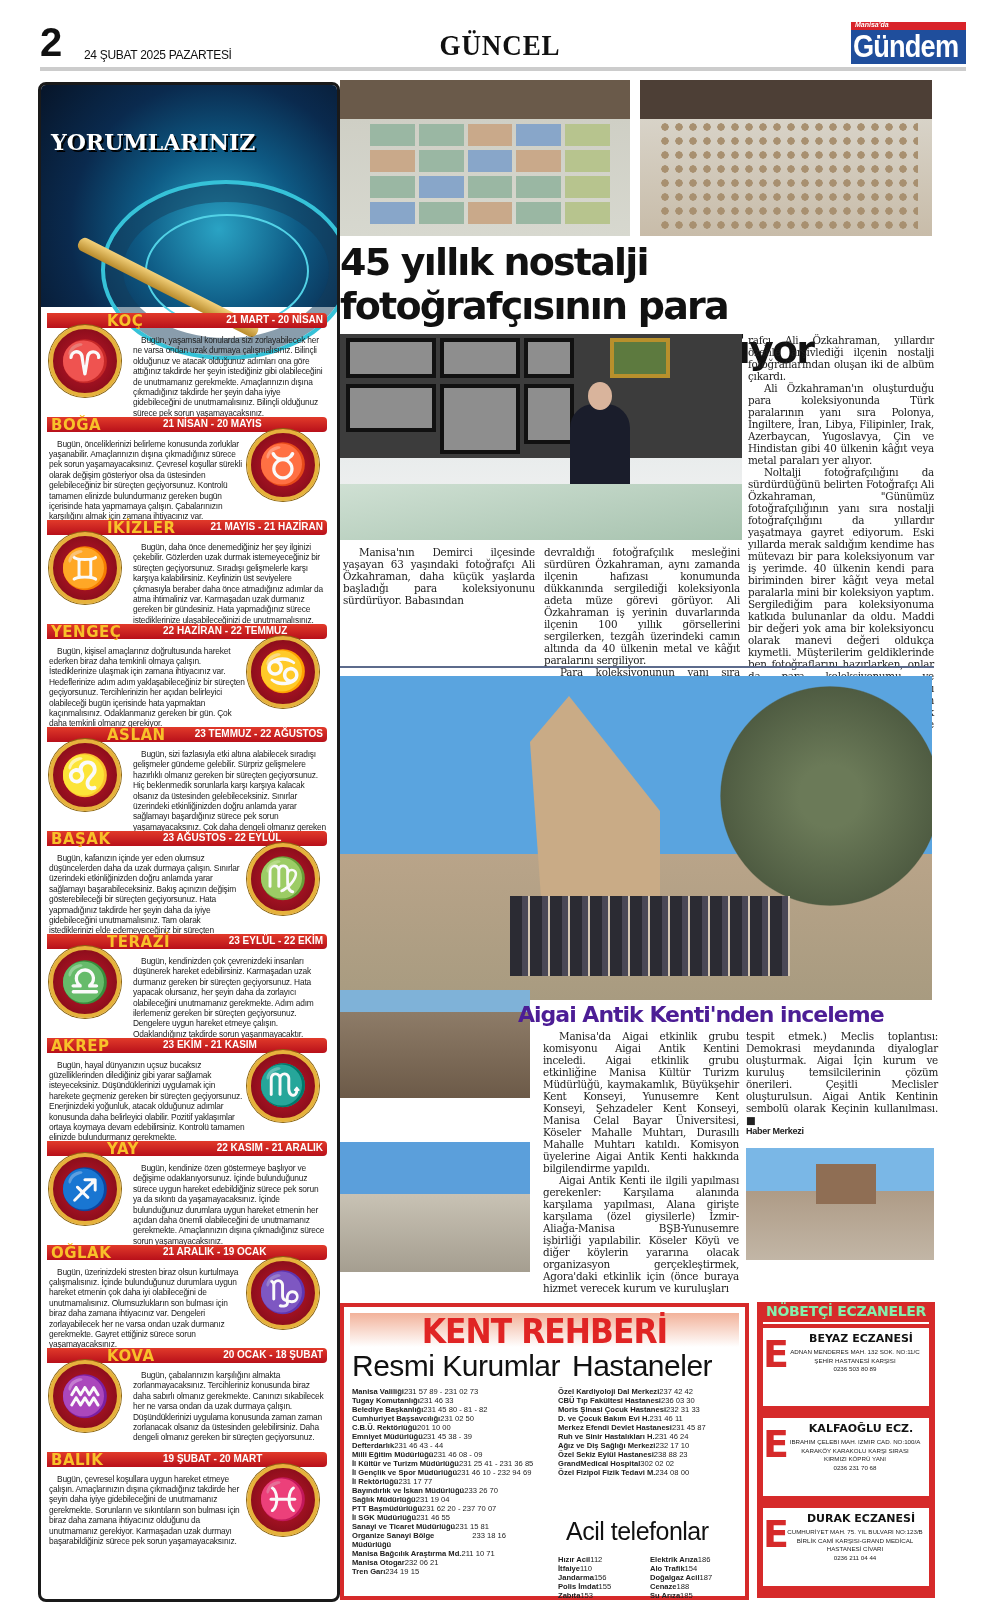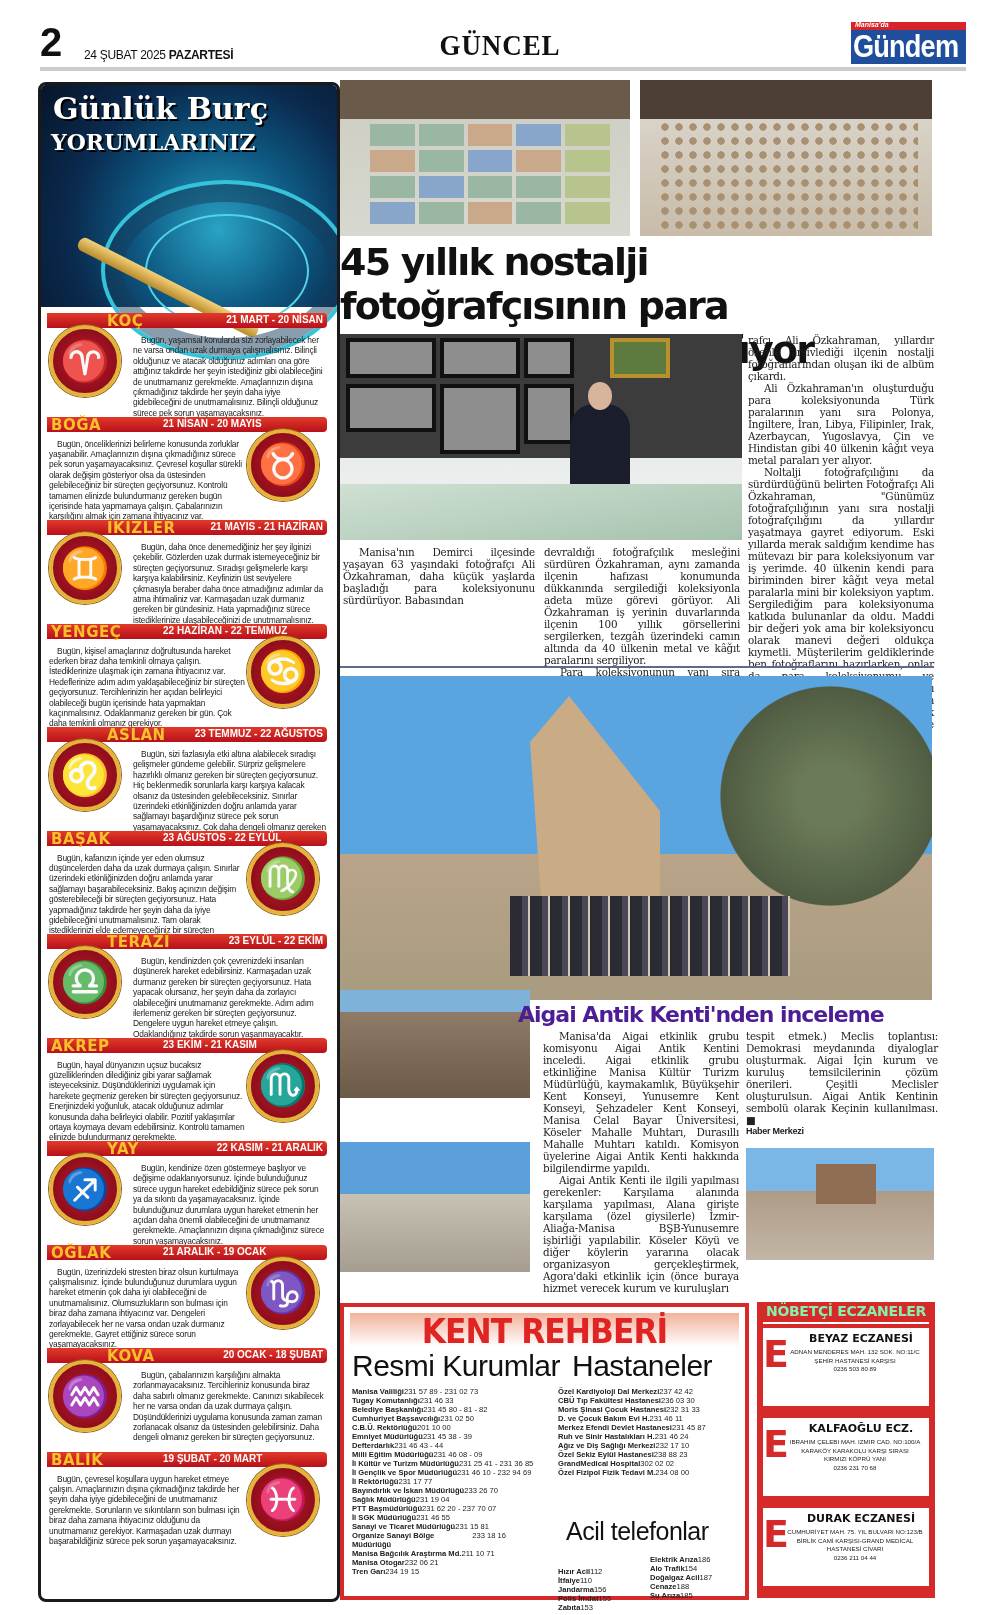--- a/index.html
+++ b/index.html
@@ -1,21 +1,21 @@
 <!DOCTYPE html>
 <html><head>
 <meta charset="utf-8">
 <style>
 *{box-sizing:border-box;margin:0;padding:0}
 body{width:1000px;height:1615px;background:#fff;font-family:"DejaVu Serif",serif;color:#111;position:relative;overflow:hidden}
 .abs{position:absolute}
 
 #page-num{left:40px;top:22px;font:bold 40px "Liberation Sans",sans-serif;line-height:40px}
 #date{left:84px;top:48px;font:12px "Liberation Sans",sans-serif;letter-spacing:-.3px}
-#date b{font-weight:bold}
+#date b{font-weight:normal}
 #section{left:0;width:1000px;top:28px;text-align:center;font:bold 30px "Liberation Serif",serif;letter-spacing:1px;transform:scaleX(.9)}
 #logo{left:851px;top:22px;width:115px;height:42px;background:#1f4e9c}
 #logo .top{position:absolute;left:0;top:0;width:100%;height:8px;background:#d8232a}
 #logo .small{position:absolute;left:4px;top:-1px;font:bold italic 7px "Liberation Sans",sans-serif;color:#fff}
 #logo .main{position:absolute;left:2px;top:6px;font:bold 32px "Liberation Sans",sans-serif;color:#fff;letter-spacing:-1px;transform:scaleX(.85);transform-origin:left}
 #rule{left:40px;top:67px;width:926px;height:4px;background:#ccc}
 
 #horo{left:38px;top:82px;width:302px;height:1520px;border:3px solid #1a1a1a;border-radius:8px;background:#fff;overflow:hidden}
 #horo-hero{position:absolute;left:0;top:0;width:296px;height:222px;background:radial-gradient(circle at 60% 65%,#2aa3c4 0%,#0e5a84 35%,#0a2a4e 65%,#071529 100%)}
 #wheel{position:absolute;left:60px;top:95px;width:250px;height:180px;border-radius:50%;border:4px solid #36c2d8;box-shadow:inset 0 0 0 18px rgba(20,60,90,.5)}
@@ -76,21 +76,21 @@
 #kr{left:340px;top:1303px;width:409px;height:297px;border:4px solid #d62a2a;background:#fff}
 #kr-head{position:absolute;left:6px;top:6px;width:389px;height:34px;background:linear-gradient(#f2b29a,#fff)}
 #kr-title{position:absolute;left:0;width:401px;top:4px;text-align:center;font:900 34px "DejaVu Sans",sans-serif;color:#e02424;letter-spacing:-1px;transform:scaleX(.92)}
 .kr-h{position:absolute;font:30px "Liberation Sans",sans-serif;color:#111;letter-spacing:-.5px}
 .dir{position:absolute;font:bold 7.6px/9px "Liberation Sans",sans-serif;color:#222}
 .dir .row{display:flex;}
 .dir .row span:last-child{font-weight:normal}
 #kr-resmi{left:8px;top:80px;width:200px}
 #kr-resmi .row span:last-child{width:82px}
 #kr-hast{left:214px;top:80px;width:160px}
-#kr-acil1{left:214px;top:260px;width:70px}
+#kr-acil1{left:214px;top:248px;width:70px}
 #kr-acil2{left:306px;top:248px;width:80px}
 
 #ecz{left:757px;top:1302px;width:178px;height:296px;background:#d62a2a}
 #ecz-title{position:absolute;left:0;width:178px;top:1px;text-align:center;font:900 14px "DejaVu Sans",sans-serif;color:#86efac;letter-spacing:-.3px}
 #ecz-line{position:absolute;left:6px;top:20px;width:166px;height:2px;background:#fff}
 .pharm{position:absolute;left:6px;width:166px;height:78px;background:#fff}
 .pharm .E{position:absolute;left:-2px;top:6px;width:30px;height:40px;font:900 38px/40px "DejaVu Sans",sans-serif;color:#d62a2a;text-align:center}
 .pharm .pname{position:absolute;left:30px;width:136px;top:4px;text-align:center;font:900 11px "DejaVu Sans",sans-serif;color:#111}
 .pharm .paddr{position:absolute;left:18px;width:148px;top:20px;text-align:center;font:6.2px/8.5px "Liberation Sans",sans-serif;color:#222}
 </style>
@@ -104,21 +104,20 @@
   <div class="top"></div>
   <div class="small">Manisa'da</div>
   <div class="main">Gündem</div>
 </div>
 <div id="rule" class="abs"></div>
 
 <div id="horo" class="abs">
   <div id="horo-hero">
     <div id="wheel"></div>
     <div id="pen"></div>
-    <div id="horo-title1">Günlük Burç</div>
     <div id="horo-title2">YORUMLARINIZ</div>
   </div>
   <div id="signs">
       <div class="sign left" style="top: 228px;">
         <div class="bar"></div>
         <div class="name">KOÇ</div>
         <div class="dates">21 MART - 20 NİSAN</div>
         <div class="medal">♈</div>
         <div class="text">Bugün, yaşamsal konularda sizi zorlayabilecek her ne varsa ondan uzak durmaya çalışmalısınız. Bilinçli olduğunuz ve atacak olduğunuz adımları ona göre attığınız takdirde her şeyin istediğiniz gibi olabileceğini de unutmamanız gerekmekte. Amaçlarınızın dışına çıkmadığınız takdirde her şeyin daha iyiye gidebileceğini de unutmamalısınız. Bilinçli olduğunuz sürece pek sorun yaşamayacaksınız.</div>
       </div>

